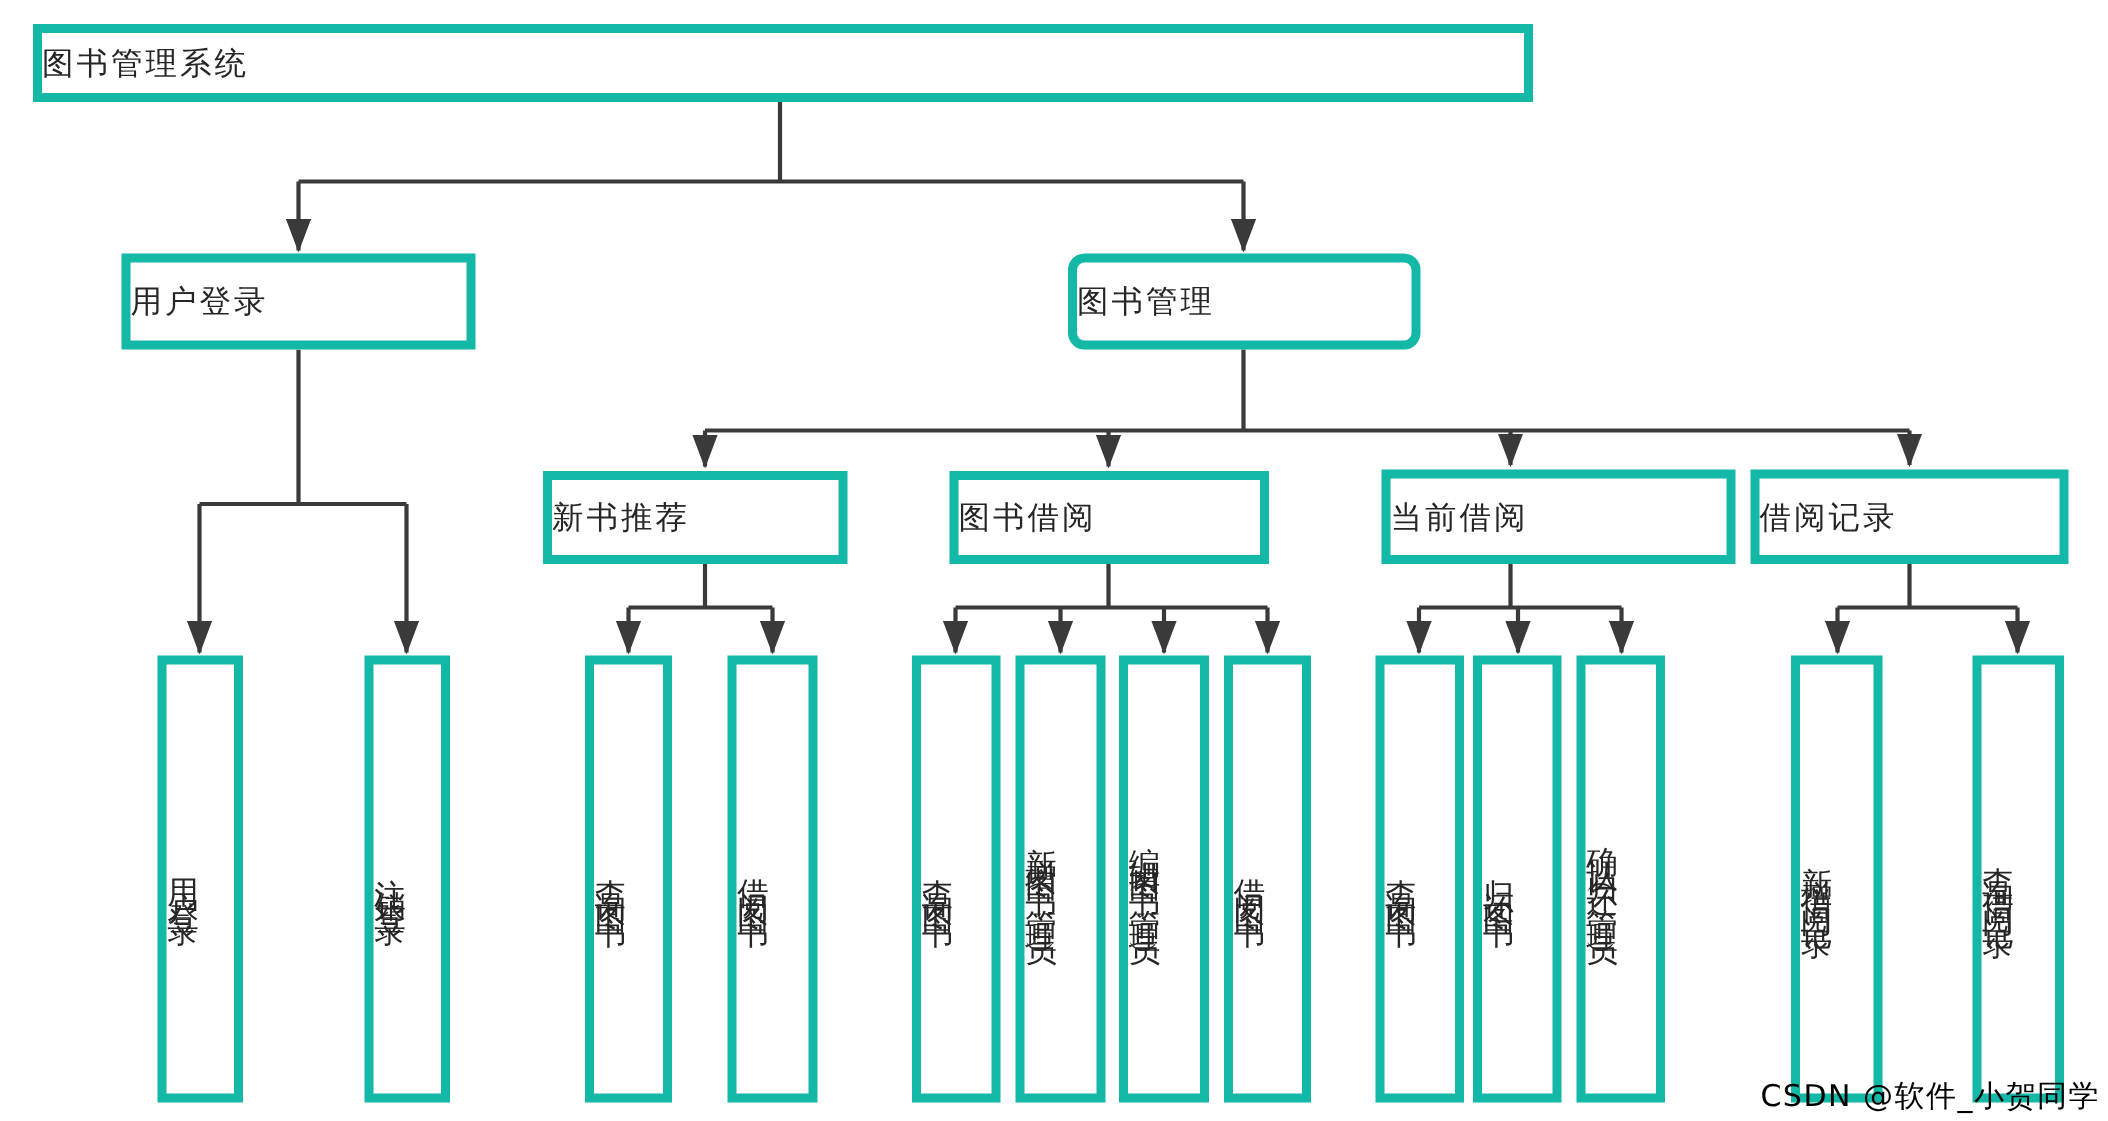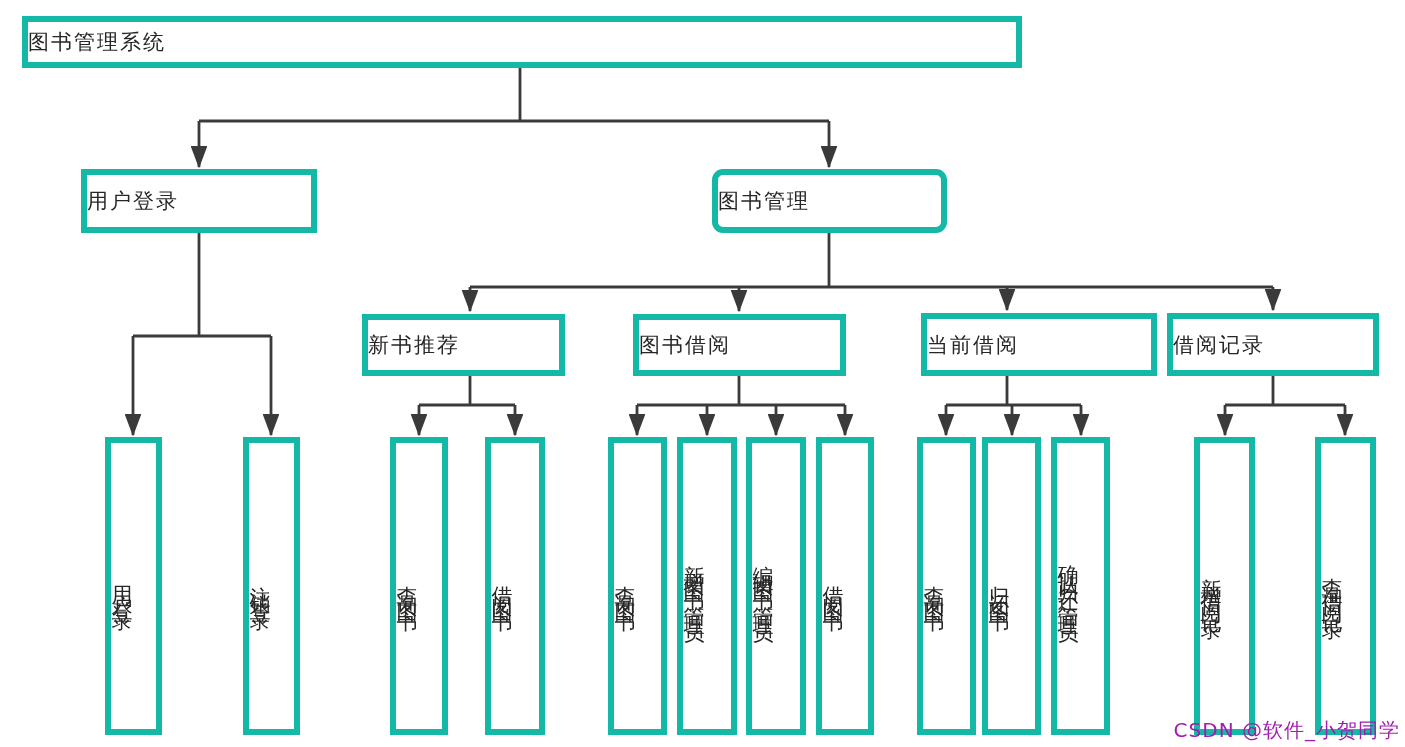--- a/index.html
+++ b/index.html
@@ -69,21 +69,21 @@
   .lf-d1 { left: 917px; width: 59px; }
   .lf-d2 { left: 982px; width: 59px; }
   .lf-d3 { left: 1051px; width: 59px; }
   .lf-e1 { left: 1194px; width: 61px; }
   .lf-e2 { left: 1315px; width: 61px; }
   .watermark {
     position: absolute;
     right: 5px;
     bottom: 3px;
     font-size: 20px;
-    color: #a21caf;
+    color: #000000;
     letter-spacing: 1px;
     white-space: nowrap;
     z-index: 5;
   }
 </style>
 </head>
 <body>
 
 <div class="stage">
 

